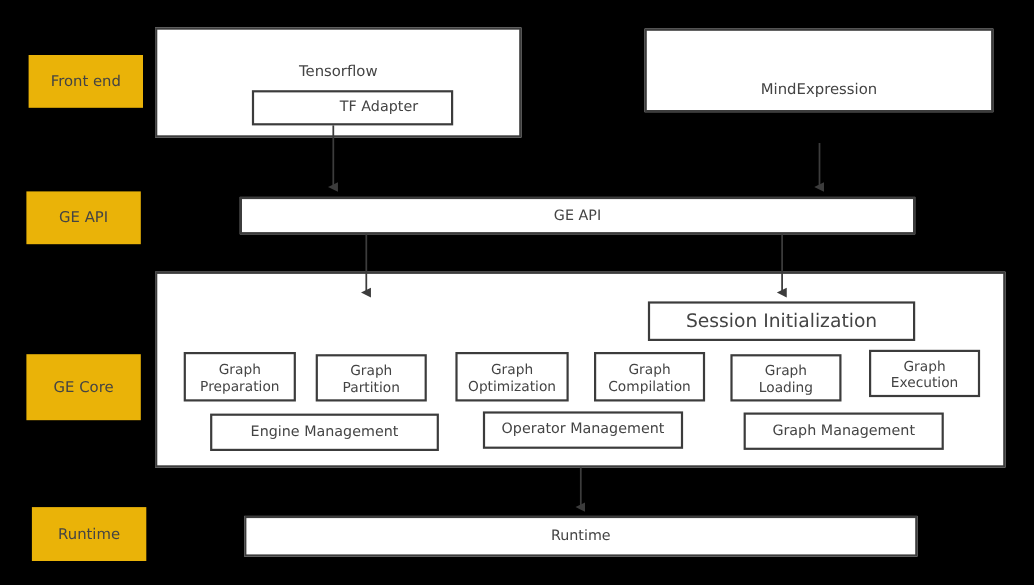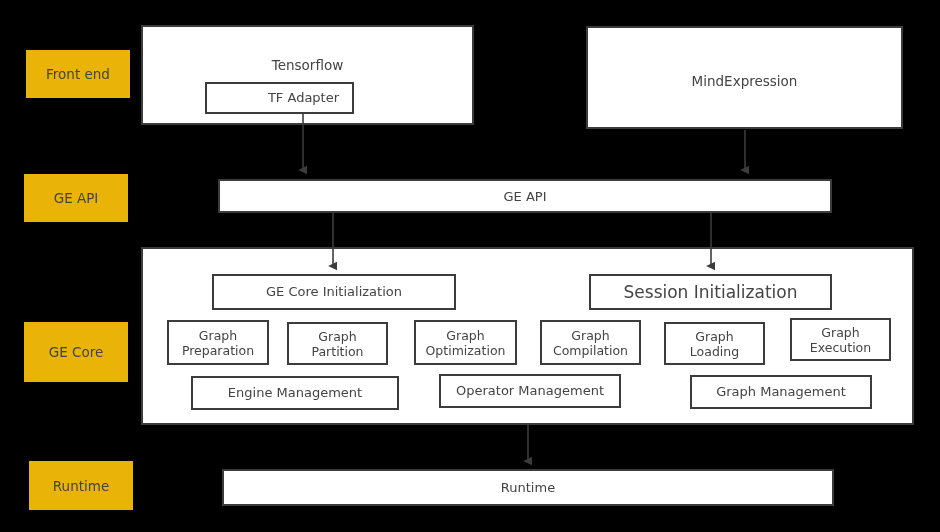--- a/index.html
+++ b/index.html
@@ -68,50 +68,49 @@
 
   <div class="stage-label" style="left:24px;top:174px;width:104px;height:48px;">GE API</div>
 
   <div class="stage-label" style="left:24px;top:322px;width:104px;height:60px;">GE Core</div>
 
   <div class="stage-label" style="left:29px;top:461px;width:104px;height:49px;">Runtime</div>
 
   <div class="panel" style="left:141px;top:25px;width:333px;height:100px;">
     <div class="panel-title" style="top:30px;">Tensorflow</div>
   </div>
-  <div class="inner" style="left:205px;top:82px;width:149px;height:32px;font-size:13px;padding-left:48px;">TF Adapter</div>
+  <div class="inner" style="left:229px;top:82px;width:183px;height:32px;font-size:13px;padding-left:48px;">TF Adapter</div>
 
-  <div class="panel" style="left:586px;top:26px;width:317px;height:103px;">
+  <div class="panel" style="left:586px;top:26px;width:317px;height:76px;">
     <div class="panel-title" style="top:45px;">MindExpression</div>
   </div>
 
   <div class="bar" style="left:218px;top:179px;width:614px;height:34px;">GE API</div>
 
   <div class="panel" style="left:141px;top:247px;width:773px;height:178px;"></div>
 
-  <div class="inner" style="left:212px;top:274px;width:244px;height:36px;font-size:13px;">GE Core Initialization</div>
 
   <div class="inner" style="left:589px;top:274px;width:243px;height:36px;font-size:17px;">Session Initialization</div>
 
   <div class="inner" style="left:167px;top:320px;width:102px;height:45px;">Graph
 Preparation</div>
   <div class="inner" style="left:287px;top:322px;width:101px;height:43px;">Graph
 Partition</div>
   <div class="inner" style="left:414px;top:320px;width:103px;height:45px;">Graph
 Optimization</div>
   <div class="inner" style="left:540px;top:320px;width:101px;height:45px;">Graph
 Compilation</div>
   <div class="inner" style="left:664px;top:322px;width:101px;height:43px;">Graph
 Loading</div>
   <div class="inner" style="left:790px;top:318px;width:101px;height:43px;">Graph
 Execution</div>
 
   <div class="inner" style="left:191px;top:376px;width:208px;height:34px;font-size:13px;">Engine Management</div>
   <div class="inner" style="left:439px;top:374px;width:182px;height:34px;font-size:13px;">Operator Management</div>
-  <div class="inner" style="left:690px;top:375px;width:182px;height:34px;font-size:13px;text-align:center;">Graph Management</div>
+  <div class="inner" style="left:676px;top:375px;width:182px;height:34px;font-size:13px;text-align:center;">Graph Management</div>
 
   <div class="bar" style="left:222px;top:469px;width:612px;height:37px;">Runtime</div>
 
   <svg class="arrows" viewBox="0 0 940 532">
     <defs>
       <marker id="ah" markerWidth="10" markerHeight="10" refX="5" refY="4.2" orient="auto" markerUnits="userSpaceOnUse">
         <path d="M0.6,0 L9.4,0 L5,9 Z" fill="#3c3c3c"></path>
       </marker>
     </defs>
 

